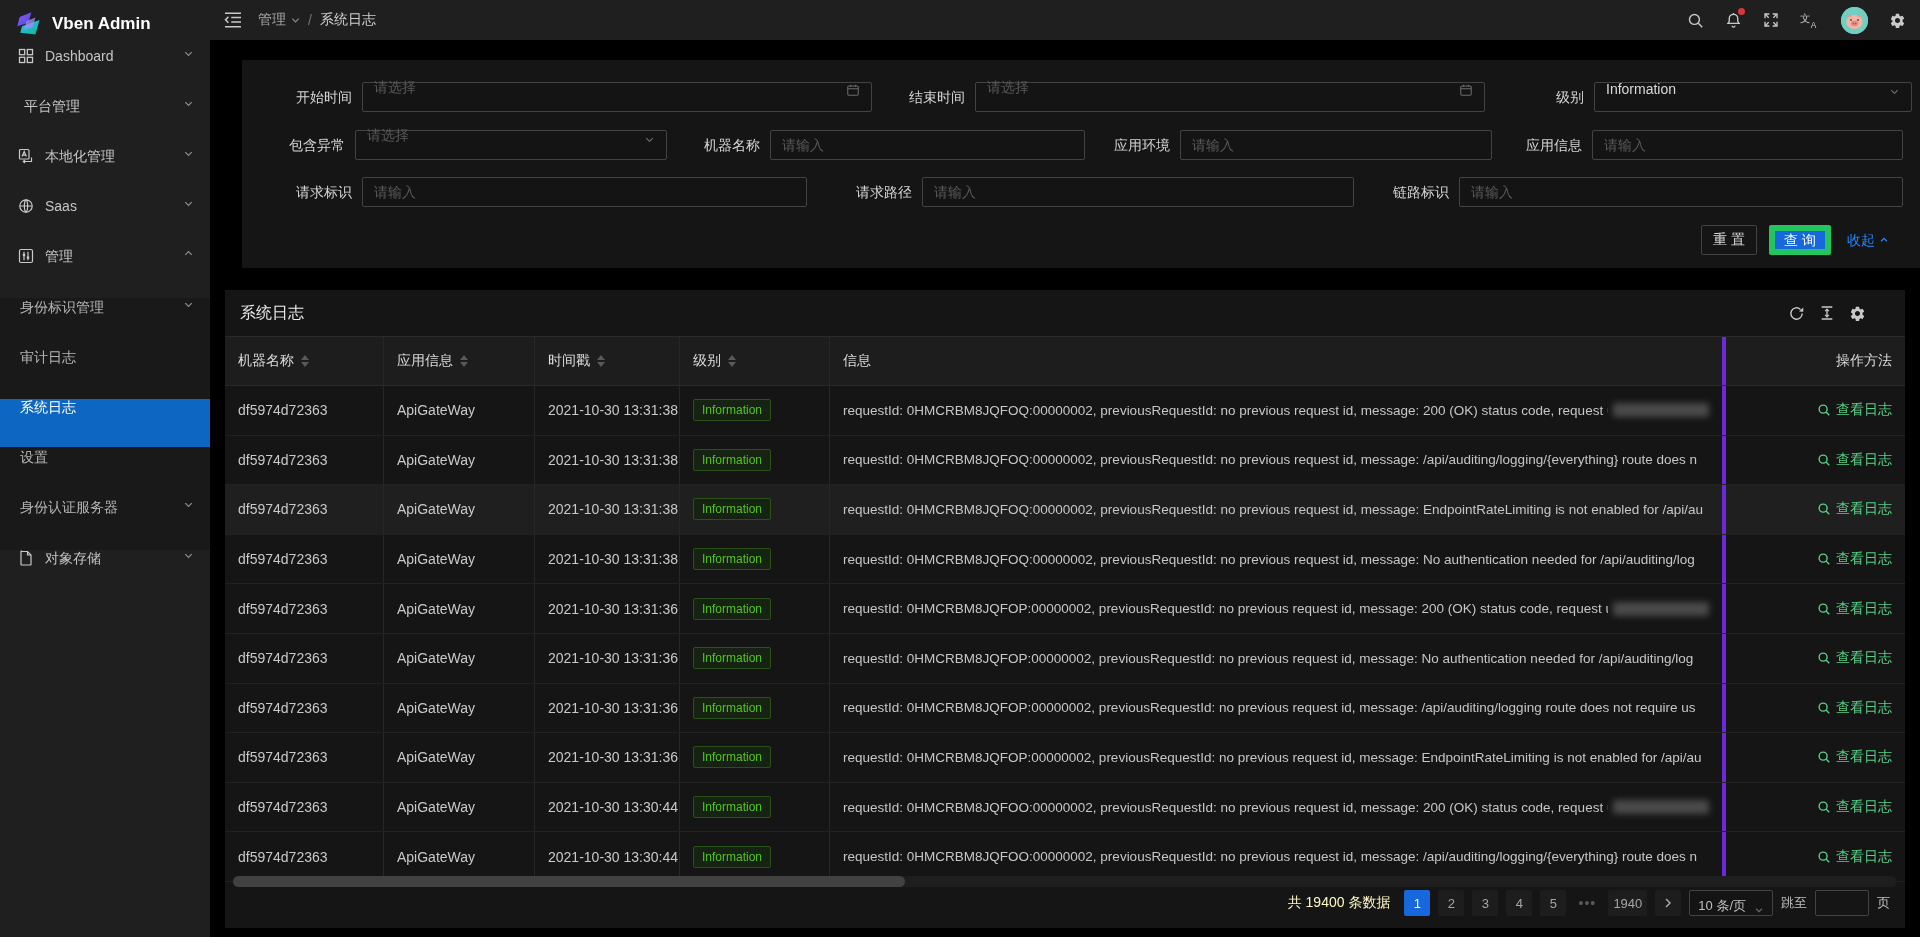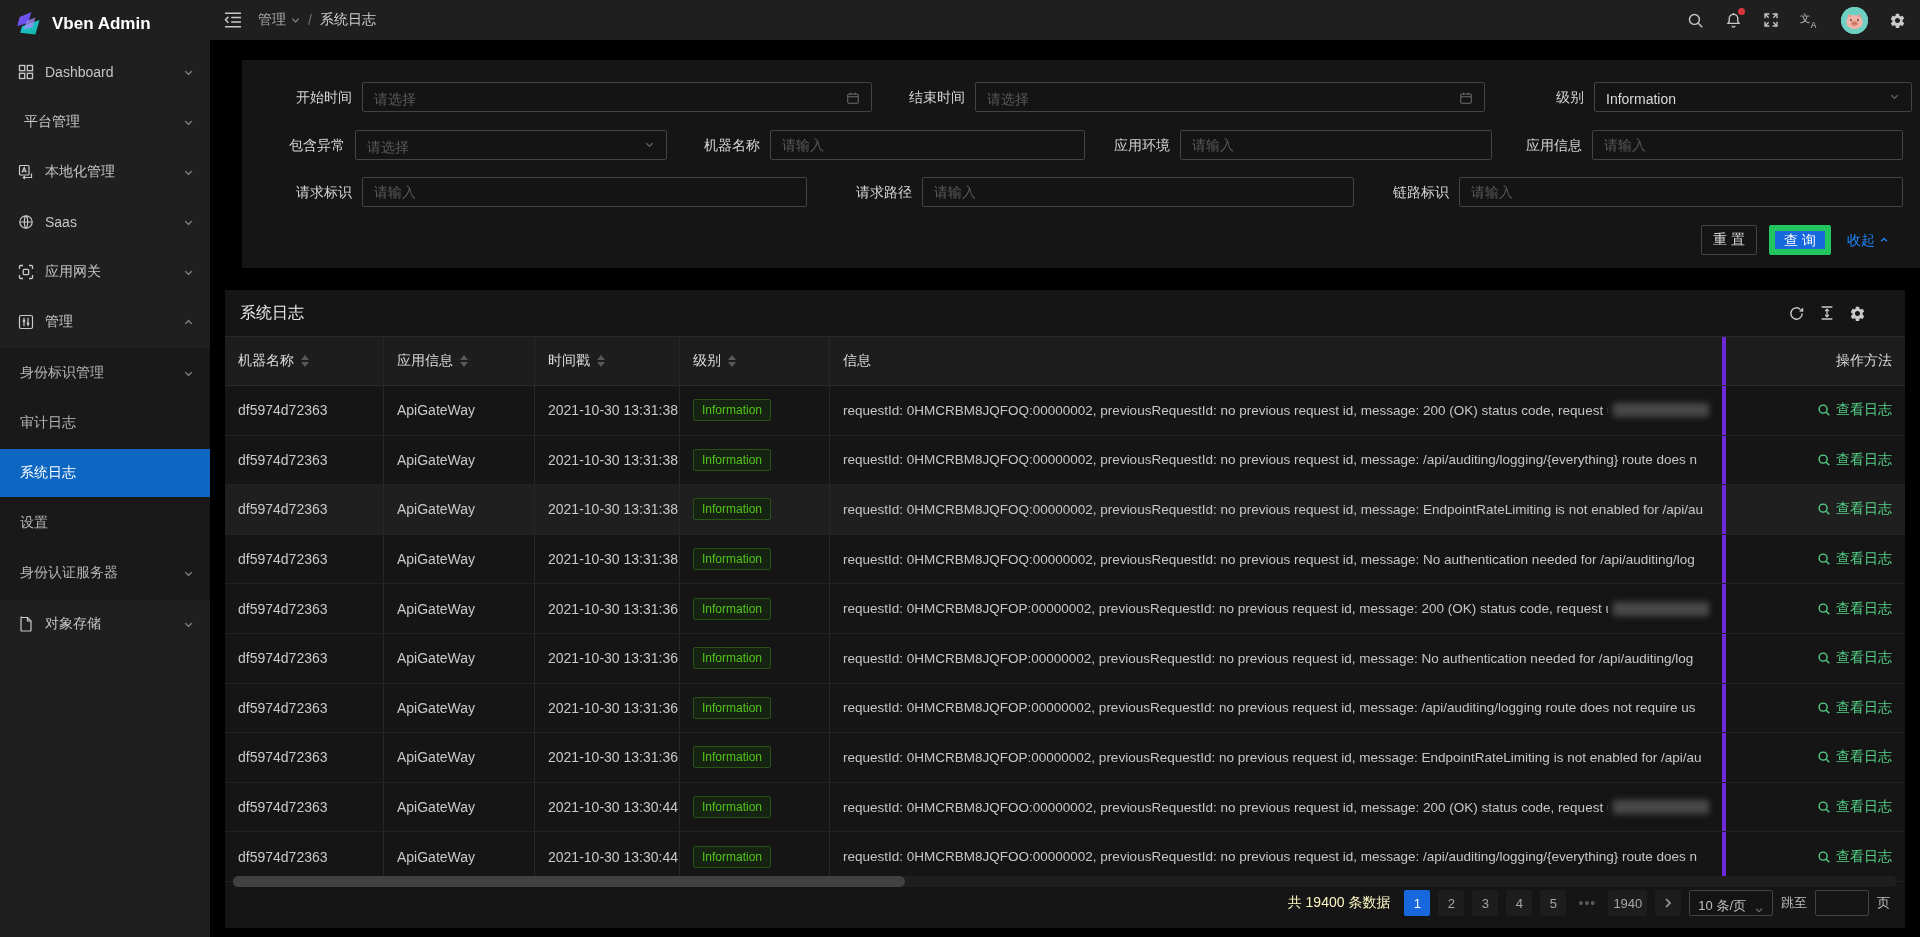--- a/index.html
+++ b/index.html
@@ -4,21 +4,21 @@
 <style>
   html,body{margin:0;padding:0;}
   body{width:1920px;height:937px;background:#000;font-family:"Liberation Sans","DejaVu Sans",sans-serif;
        overflow:hidden;position:relative;color:#c9c9c9;font-size:14px;}
   svg{display:block}
 
   
   .sidebar{position:absolute;left:0;top:0;width:210px;height:937px;background:#1f1f1f;z-index:5;}
   .logo{height:48px;display:flex;align-items:center;padding-left:15px;gap:9px;cursor:pointer;}
   .logo-text{color:#fff;font-size:17px;font-weight:700;}
-  .mi{height:48px;margin-bottom:2px;display:flex;align-items:center;padding:0 16px 0 18px;color:#c6c6c6;cursor:pointer;box-sizing:border-box;}
+  .mi{height:48px;margin-bottom:2px;display:flex;align-items:flex-start;padding:0 16px 0 18px;color:#c6c6c6;cursor:pointer;box-sizing:border-box;}
   .mi .mi-icon{width:17px;margin-right:10px;display:flex;align-items:center;}
   .mi.noicon{padding-left:24px;}
   .mi-arrow{margin-left:auto;display:flex;}
   .mi-arrow.up svg{transform:rotate(180deg);}
   .submenu{background:#191919;padding:1px 0;}
   .submenu .mi{padding-left:20px;color:#b5b5b5;margin-bottom:2px;}
   .submenu .mi.active{background:#0c66c2;color:#fff;}
 
   
   .topbar{position:absolute;left:210px;top:0;width:1710px;height:40px;background:#1f1f1f;display:flex;align-items:center;padding:0 14px;box-sizing:border-box;}
@@ -34,21 +34,21 @@
 
   
   .panel{position:absolute;background:#151515;box-sizing:border-box;}
   .filter-panel{left:242px;top:60px;width:1680px;height:208px;}
   .table-panel{left:225px;top:290px;width:1680px;height:638px;}
 
   
   .field{position:absolute;height:30px;}
   .flabel{position:absolute;right:calc(100% + 10px);top:0;line-height:30px;color:#d6d6d6;white-space:nowrap;}
   .ctrl{box-sizing:border-box;width:100%;height:30px;background:#141414;border:1px solid #434343;border-radius:2px;
-        display:flex;align-items:flex-start;justify-content:space-between;padding:8px 11px;cursor:pointer;}
+        display:flex;align-items:flex-end;justify-content:space-between;padding:14px 11px;cursor:pointer;}
   input.ctrl{cursor:text;color:#d9d9d9;font-size:14px;font-family:inherit;outline:none;display:block;}
   input.ctrl::placeholder{color:#595959;}
   .ctrl .ph{color:#595959;overflow:hidden;white-space:nowrap;}
   .ctrl .val{color:#d9d9d9;}
   .btn{position:absolute;height:30px;border-radius:2px;font-size:14px;font-family:inherit;cursor:pointer;box-sizing:border-box;}
   .btn.ghost{background:transparent;border:1px solid #434343;color:#d9d9d9;}
   .btn.primary{background:#1668dc;border:6px solid #22c55e;color:#fff;}
   .collapse-link{position:absolute;line-height:30px;color:#1f89ff;display:flex;align-items:center;gap:4px;cursor:pointer;}
 
   
@@ -164,34 +164,20 @@
           </svg>
       </span>
       <span class="mi-label">Saas</span>
       <span class="mi-arrow">
           <svg width="11" height="11" viewBox="0 0 12 12" fill="none" stroke="#8c8c8c" stroke-width="1.4">
             <path d="M2.5 4.5 6 8l3.5-3.5"></path>
           </svg>
         </span>
     </div>
 
-    <div class="mi">
-      <span class="mi-icon">
-        <svg width="16" height="16" viewBox="0 0 16 16" fill="none" stroke="#c9c9c9" stroke-width="1.3">
-            <path d="M1.5 5V2.5a1 1 0 0 1 1-1H5M11 1.5h2.5a1 1 0 0 1 1 1V5M14.5 11v2.5a1 1 0 0 1-1 1H11M5 14.5H2.5a1 1 0 0 1-1-1V11"></path>
-            <rect x="5.3" y="5.3" width="5.4" height="5.4" rx="1"></rect>
-          </svg>
-      </span>
-      <span class="mi-label">应用网关</span>
-      <span class="mi-arrow">
-          <svg width="11" height="11" viewBox="0 0 12 12" fill="none" stroke="#8c8c8c" stroke-width="1.4">
-            <path d="M2.5 4.5 6 8l3.5-3.5"></path>
-          </svg>
-        </span>
-    </div>
 
     <div class="mi">
       <span class="mi-icon">
         <svg width="16" height="16" viewBox="0 0 16 16" fill="none" stroke="#c9c9c9" stroke-width="1.2">
             <rect x="1.5" y="1.5" width="13" height="13" rx="1.5"></rect>
             <path d="M6 3.8v8.4M10 3.8v8.4"></path>
             <rect x="4.8" y="5.8" width="2.4" height="2.4" fill="#c9c9c9" stroke="none"></rect>
             <rect x="8.8" y="8.4" width="2.4" height="2.4" fill="#c9c9c9" stroke="none"></rect>
           </svg>
       </span>

